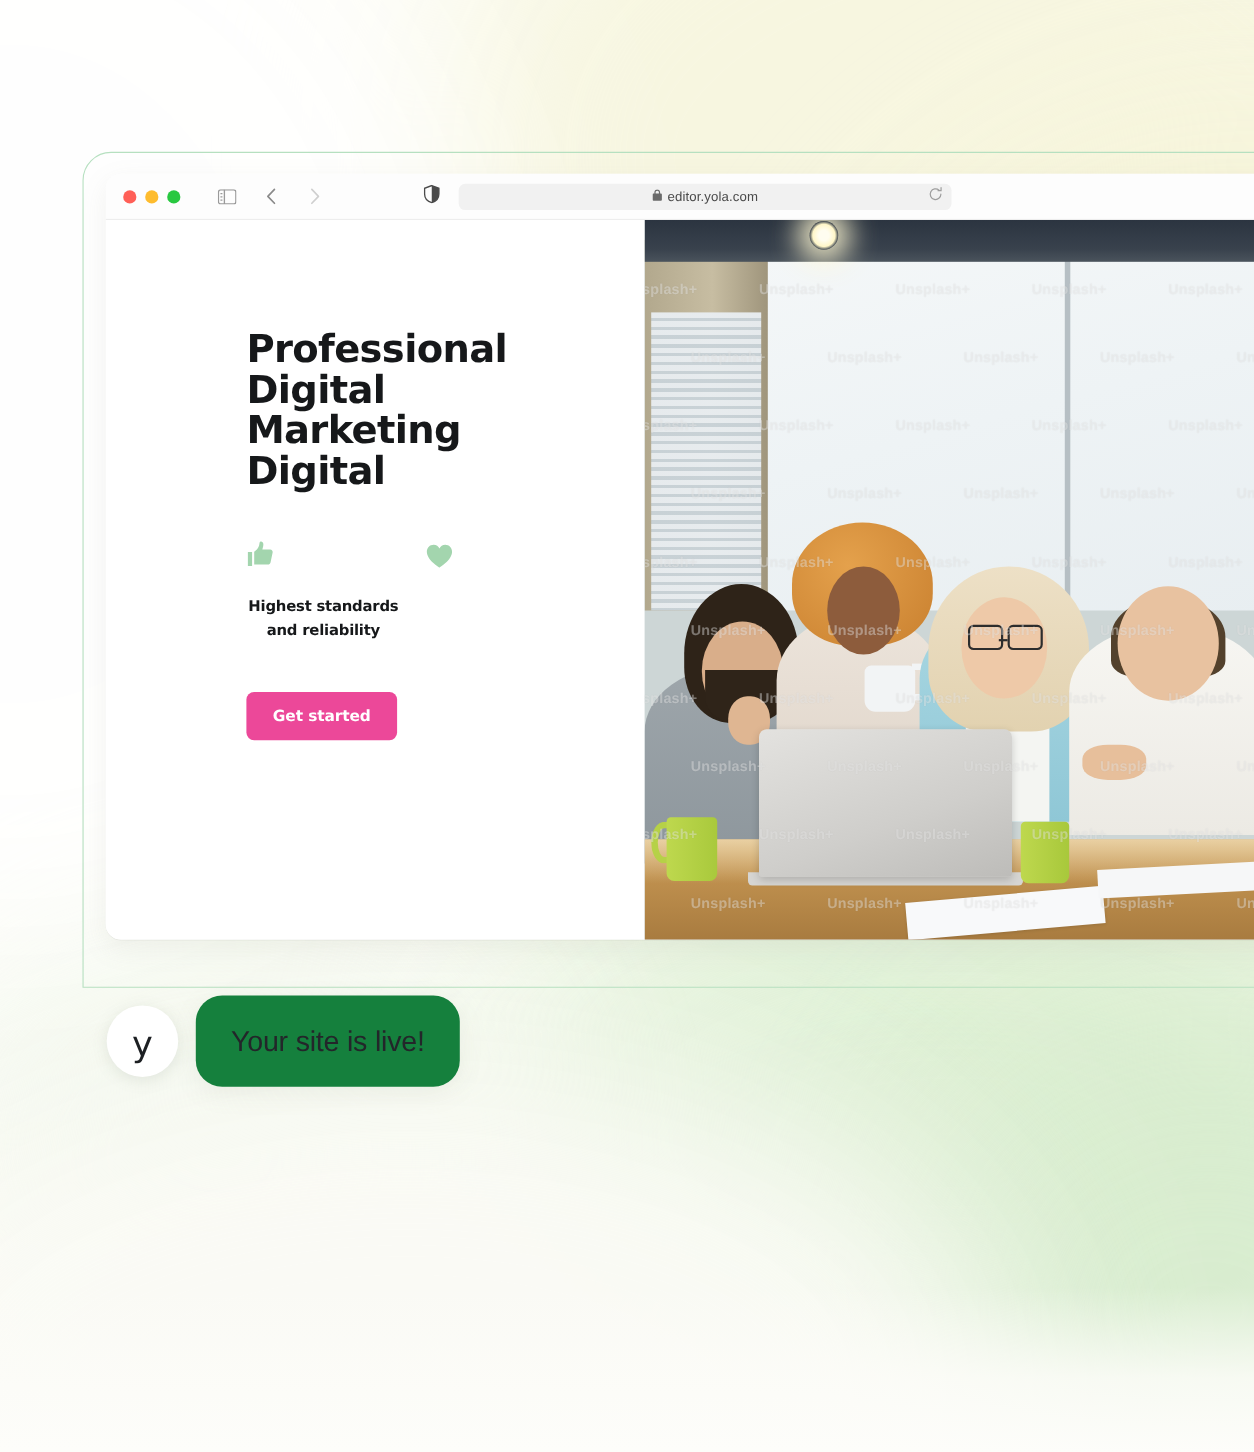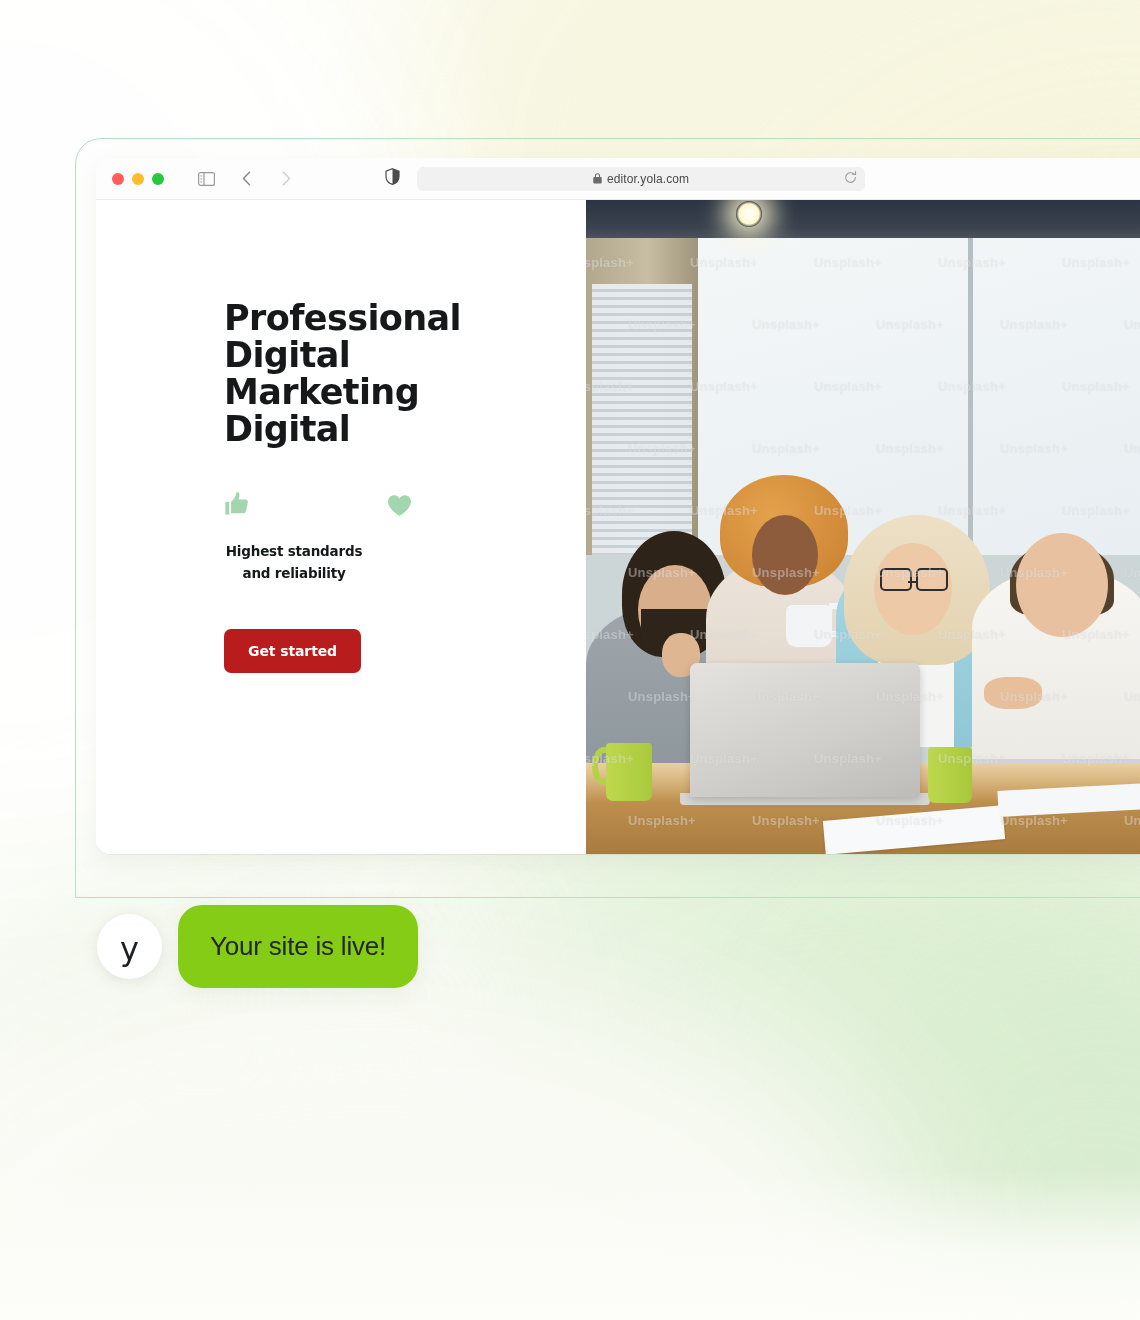--- a/index.html
+++ b/index.html
@@ -223,21 +223,21 @@
     line-height: 1.6;
     font-weight: 700;
     color: #16181a;
     letter-spacing: -0.2px;
     max-width: 140px;
     text-align: center;
   }
   .cta {
     margin-top: 44px;
     display: inline-block;
-    background: #b91c1c;
+    background: #ec4899;
     color: #ffffff;
     font-family: "DejaVu Sans", sans-serif;
     font-size: 14px;
     font-weight: 700;
     letter-spacing: -0.1px;
     padding: 14px 24px;
     border: none;
     border-radius: 7px;
     cursor: pointer;
   }
@@ -431,21 +431,21 @@
   }
   .avatar-logo span {
     font-family: "DejaVu Sans", sans-serif;
     font-size: 32px;
     font-weight: 400;
     color: #1c1f22;
     line-height: 1;
     transform: translateY(2px);
   }
   .bubble {
-    background: #84cc16;
+    background: #15803d;
     border-radius: 24px;
     box-shadow: 0 6px 22px rgba(130,140,120,.10);
     color: #23262a;
   }
   .bubble-1 {
     margin-left: 16px;
     padding: 26px 32px;
     font-size: 26px;
     letter-spacing: -0.2px;
   }

